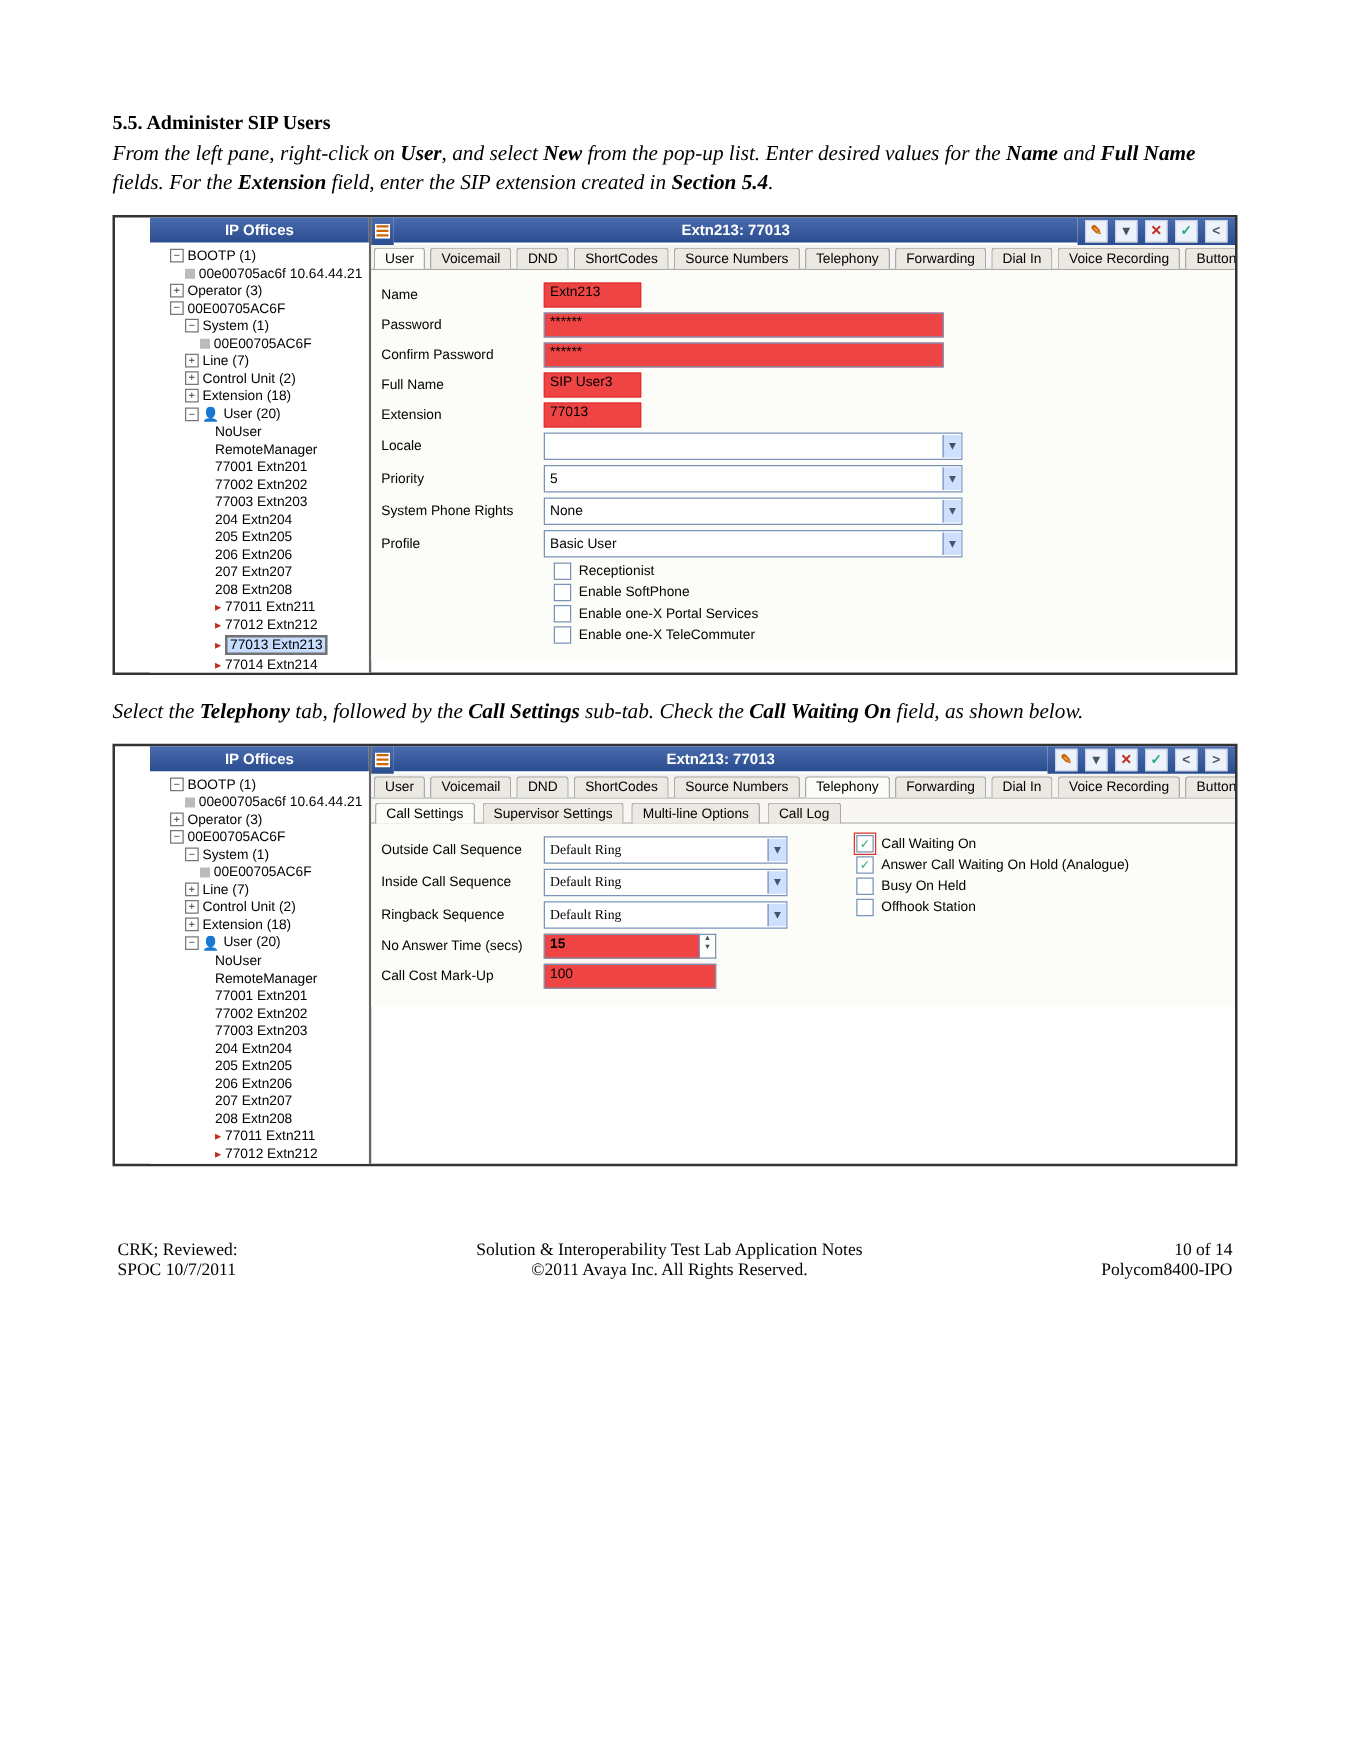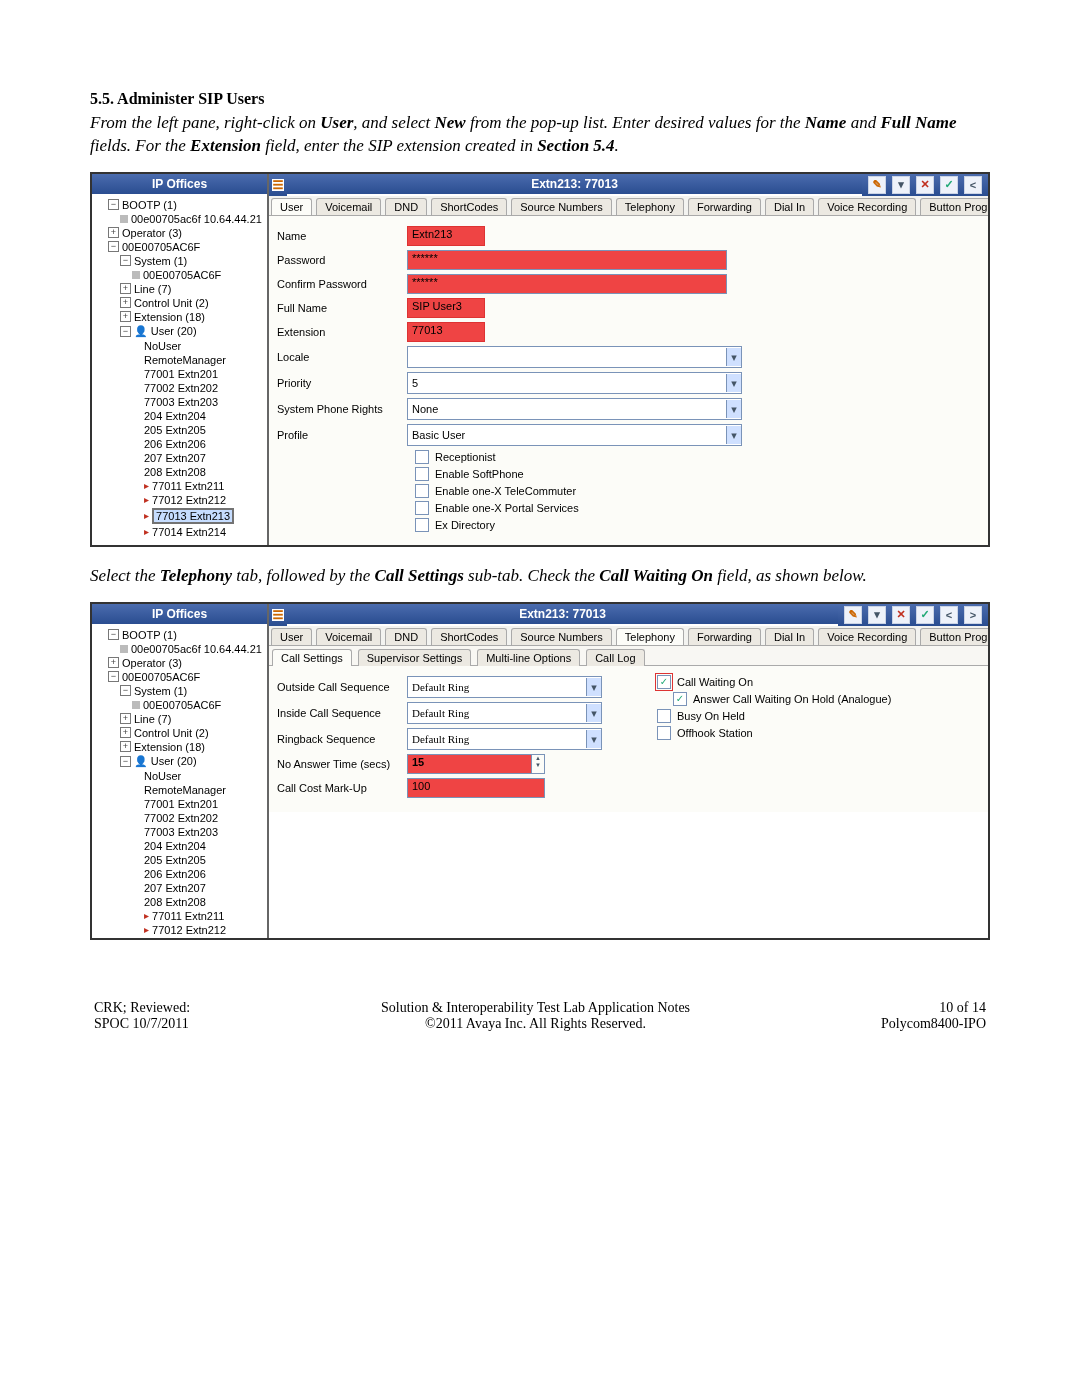--- a/index.html
+++ b/index.html
@@ -6,21 +6,21 @@
   .page { padding: 90px 90px 40px 90px; }
   h2 { font-family:"Times New Roman",serif; font-size:16px; font-weight:bold; margin:0 0 4px 0; }
   .bodytext { font-size:17px; line-height:1.35; margin-bottom:14px;font-style:italic; }
   .bodytext b { font-weight:bold; }
 
   .app {
     border:2px solid #333; margin:6px 0 18px 0; font-family:Tahoma, Arial, sans-serif;
     font-size:11px; color:#000; background:#fff;
   }
   .app-top { display:flex; }
-  .left-pane { width:175px; border-right:2px solid #666; }
+  .left-pane { width:175px; border-right:2px solid #666;padding-left:28px; }
   .left-title, .right-title {
     background:linear-gradient(#4b6cae,#2a4d90); color:#fff; font-weight:bold;
     text-align:center; padding:3px 4px; font-size:12px; position:relative;
   }
   .right-pane { flex:1; min-width:0; }
   .right-head { display:flex; align-items:stretch; }
   .right-head .icon-col { width:18px; background:linear-gradient(#4b6cae,#2a4d90); display:flex; align-items:center; justify-content:center;}
   .right-head .icon-col svg { width:12px; height:12px; }
   .right-head .title-col { flex:1; }
   .right-head .tools-col { background:linear-gradient(#4b6cae,#2a4d90); display:flex; gap:6px; padding:2px 6px; align-items:center;}
@@ -259,29 +259,25 @@
           <div class="chk-row">
               <span class="chk"></span>
               <span>Receptionist</span>
             </div>
           <div class="chk-row">
               <span class="chk"></span>
               <span>Enable SoftPhone</span>
             </div>
           <div class="chk-row">
               <span class="chk"></span>
-              <span>Enable one-X TeleCommuter</span>
+              <span>Enable one-X Portal Services</span>
             </div>
           <div class="chk-row">
               <span class="chk"></span>
-              <span>Enable one-X Portal Services</span>
-            </div>
-          <div class="chk-row">
-              <span class="chk"></span>
-              <span>Ex Directory</span>
+              <span>Enable one-X TeleCommuter</span>
             </div>
         </div>
       </div>
     </div>
   </div>
 
   <div class="bodytext">
     <span>Select the </span><b>Telephony</b><span> tab, followed by the </span><b>Call Settings</b><span> sub-tab.  Check the </span><b>Call Waiting On</b><span> field, as shown below.</span>
   </div>
 
@@ -452,21 +448,21 @@
             <div class="frow">
                 <div class="flabel">Call Cost Mark-Up</div>
                 <div class="finput" style="width:128px;">100</div>
               </div>
           </div>
           <div class="right-side-checks">
             <div class="chk-row" style="margin-left:0;">
                 <span class="chk checked red-outline"></span>
                 <span>Call Waiting On</span>
               </div>
-            <div class="chk-row" style="margin-left:16px;">
+            <div class="chk-row" style="margin-left:0;">
                 <span class="chk checked"></span>
                 <span>Answer Call Waiting On Hold (Analogue)</span>
               </div>
             <div class="chk-row" style="margin-left:0;">
                 <span class="chk"></span>
                 <span>Busy On Held</span>
               </div>
             <div class="chk-row" style="margin-left:0;">
                 <span class="chk"></span>
                 <span>Offhook Station</span>

